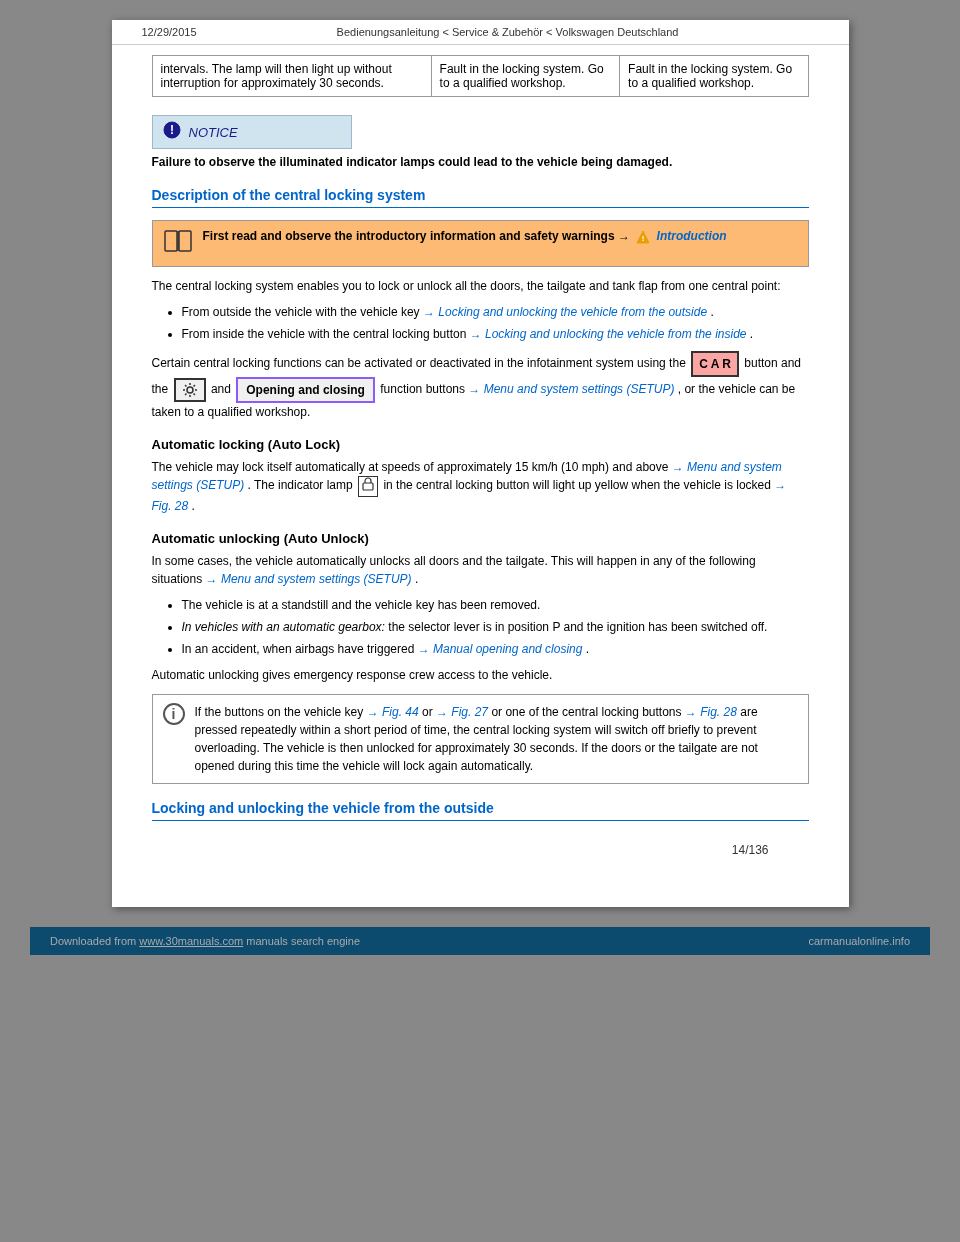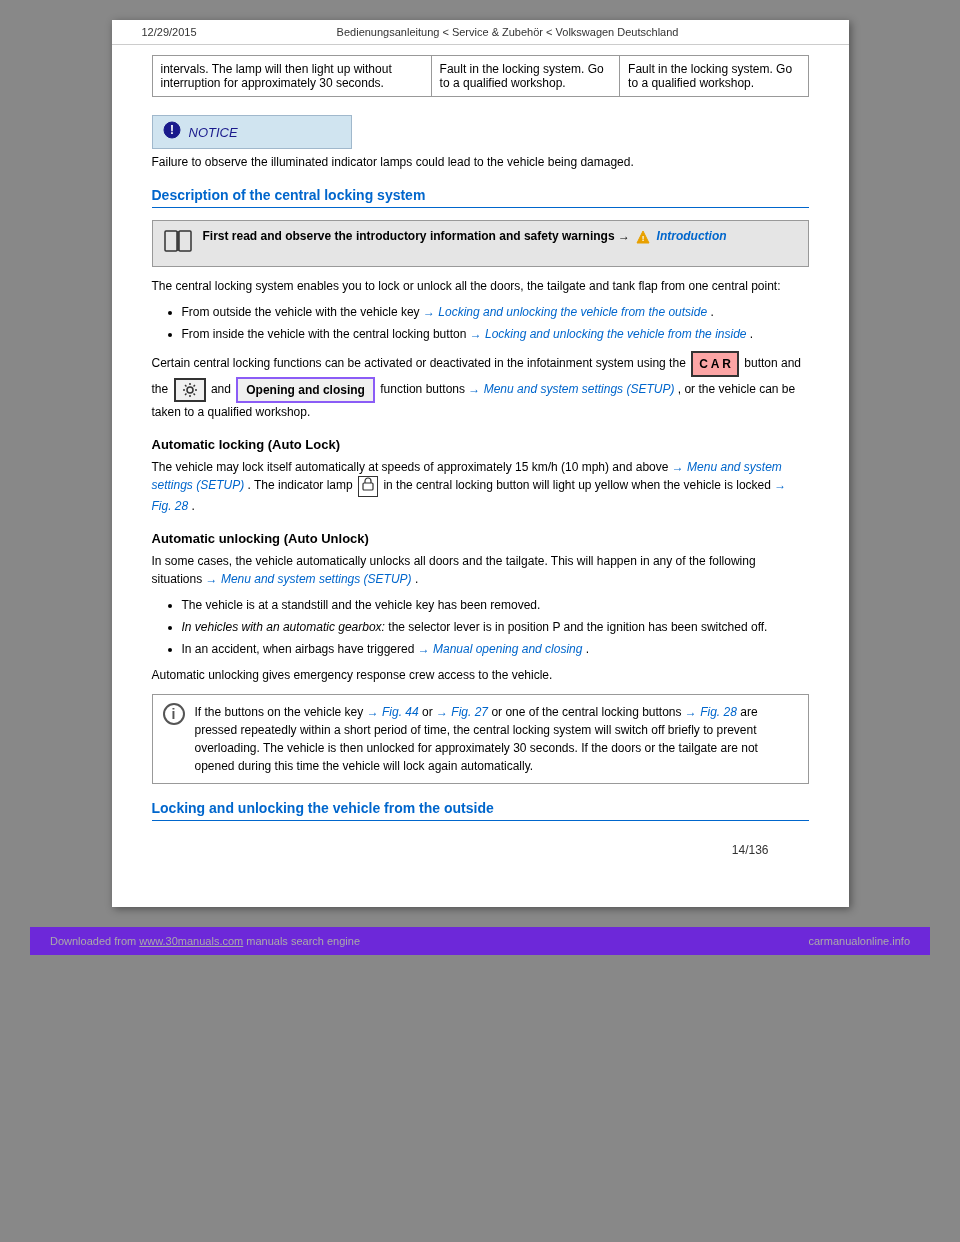--- a/index.html
+++ b/index.html
@@ -57,41 +57,41 @@
       margin-right: 8px;
       color: #1a1a8c;
     }
     .notice-title {
       font-weight: normal;
       font-size: 13px;
       color: #1a1a8c;
       font-style: italic;
     }
     .notice-text {
-      font-weight: normal;
+      font-weight: bold;
       font-size: 12px;
       margin-top: 5px;
       margin-bottom: 18px;
     }
     .section-heading {
       color: #0066cc;
       font-size: 14px;
       font-weight: bold;
       border-bottom: 1px solid #0066cc;
       padding-bottom: 4px;
       margin-bottom: 12px;
       margin-top: 16px;
     }
     .read-box {
       display: flex;
       align-items: flex-start;
       border: 1px solid #999;
       padding: 8px 10px;
       margin-bottom: 10px;
-      background: #e5e5e5;
+      background: #fdba74;
     }
     .book-icon {
       font-size: 20px;
       margin-right: 10px;
       flex-shrink: 0;
     }
     .read-text {
       font-size: 12px;
       font-weight: bold;
     }
@@ -192,21 +192,21 @@
       margin: 0 2px;
     }
     .page-footer {
       text-align: right;
       padding: 10px 40px;
       font-size: 12px;
       color: #333;
     }
     .bottom-bar {
       width: 900px;
-      background: #6d28d9;
+      background: #0c4a6e;
       color: #aaa;
       font-size: 11px;
       padding: 8px 20px;
       display: flex;
       justify-content: space-between;
       align-items: center;
     }
     .bottom-bar a {
       color: #aaa;
       text-decoration: underline;

